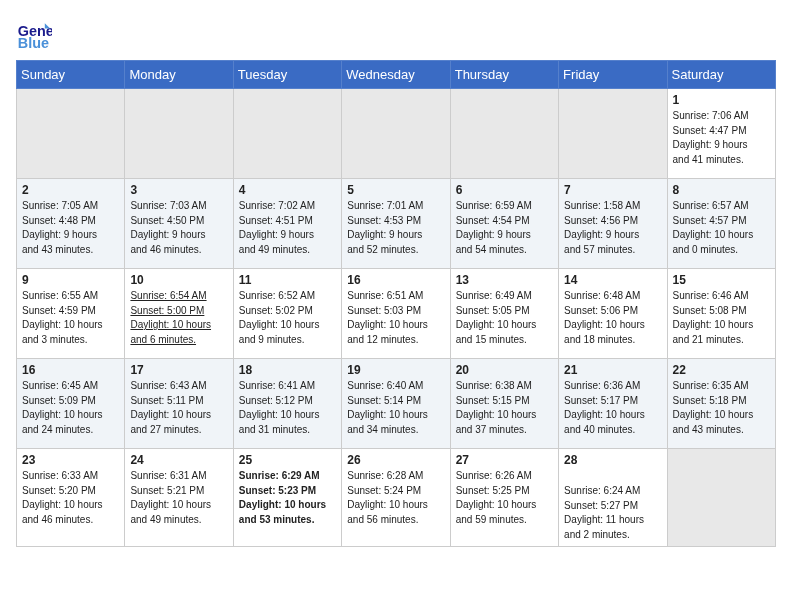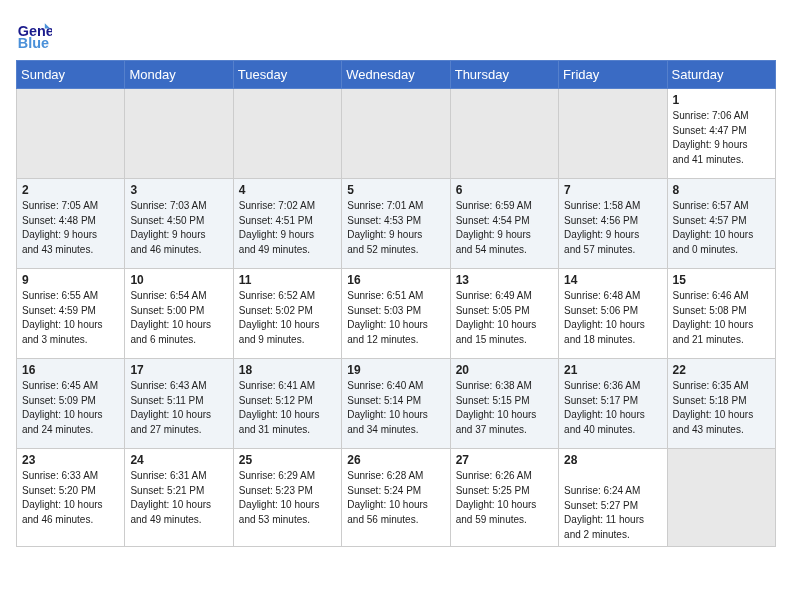--- a/index.html
+++ b/index.html
@@ -187,21 +187,21 @@
       <tr>
         <td>
           <span class="day-num">9</span>
           <div class="day-info" style="white-space: pre-line;">Sunrise: 6:55 AM
 Sunset: 4:59 PM
 Daylight: 10 hours
 and 3 minutes.</div>
         </td>
         <td>
           <span class="day-num">10</span>
-          <div class="day-info" style="white-space: pre-line;">Sunrise: 6:54 AM
+          <div class="day-info" style="white-space: pre-line; text-decoration: underline;">Sunrise: 6:54 AM
 Sunset: 5:00 PM
 Daylight: 10 hours
 and 6 minutes.</div>
         </td>
         <td>
           <span class="day-num">11</span>
           <div class="day-info" style="white-space: pre-line;">Sunrise: 6:52 AM
 Sunset: 5:02 PM
 Daylight: 10 hours
 and 9 minutes.</div>
@@ -296,21 +296,21 @@
         </td>
         <td>
           <span class="day-num">24</span>
           <div class="day-info" style="white-space: pre-line;">Sunrise: 6:31 AM
 Sunset: 5:21 PM
 Daylight: 10 hours
 and 49 minutes.</div>
         </td>
         <td>
           <span class="day-num">25</span>
-          <div class="day-info" style="white-space: pre-line;">Sunrise: 6:29 AM
+          <div class="day-info" style="white-space: pre-line; font-weight: bold;">Sunrise: 6:29 AM
 Sunset: 5:23 PM
 Daylight: 10 hours
 and 53 minutes.</div>
         </td>
         <td>
           <span class="day-num">26</span>
           <div class="day-info" style="white-space: pre-line;">Sunrise: 6:28 AM
 Sunset: 5:24 PM
 Daylight: 10 hours
 and 56 minutes.</div>

